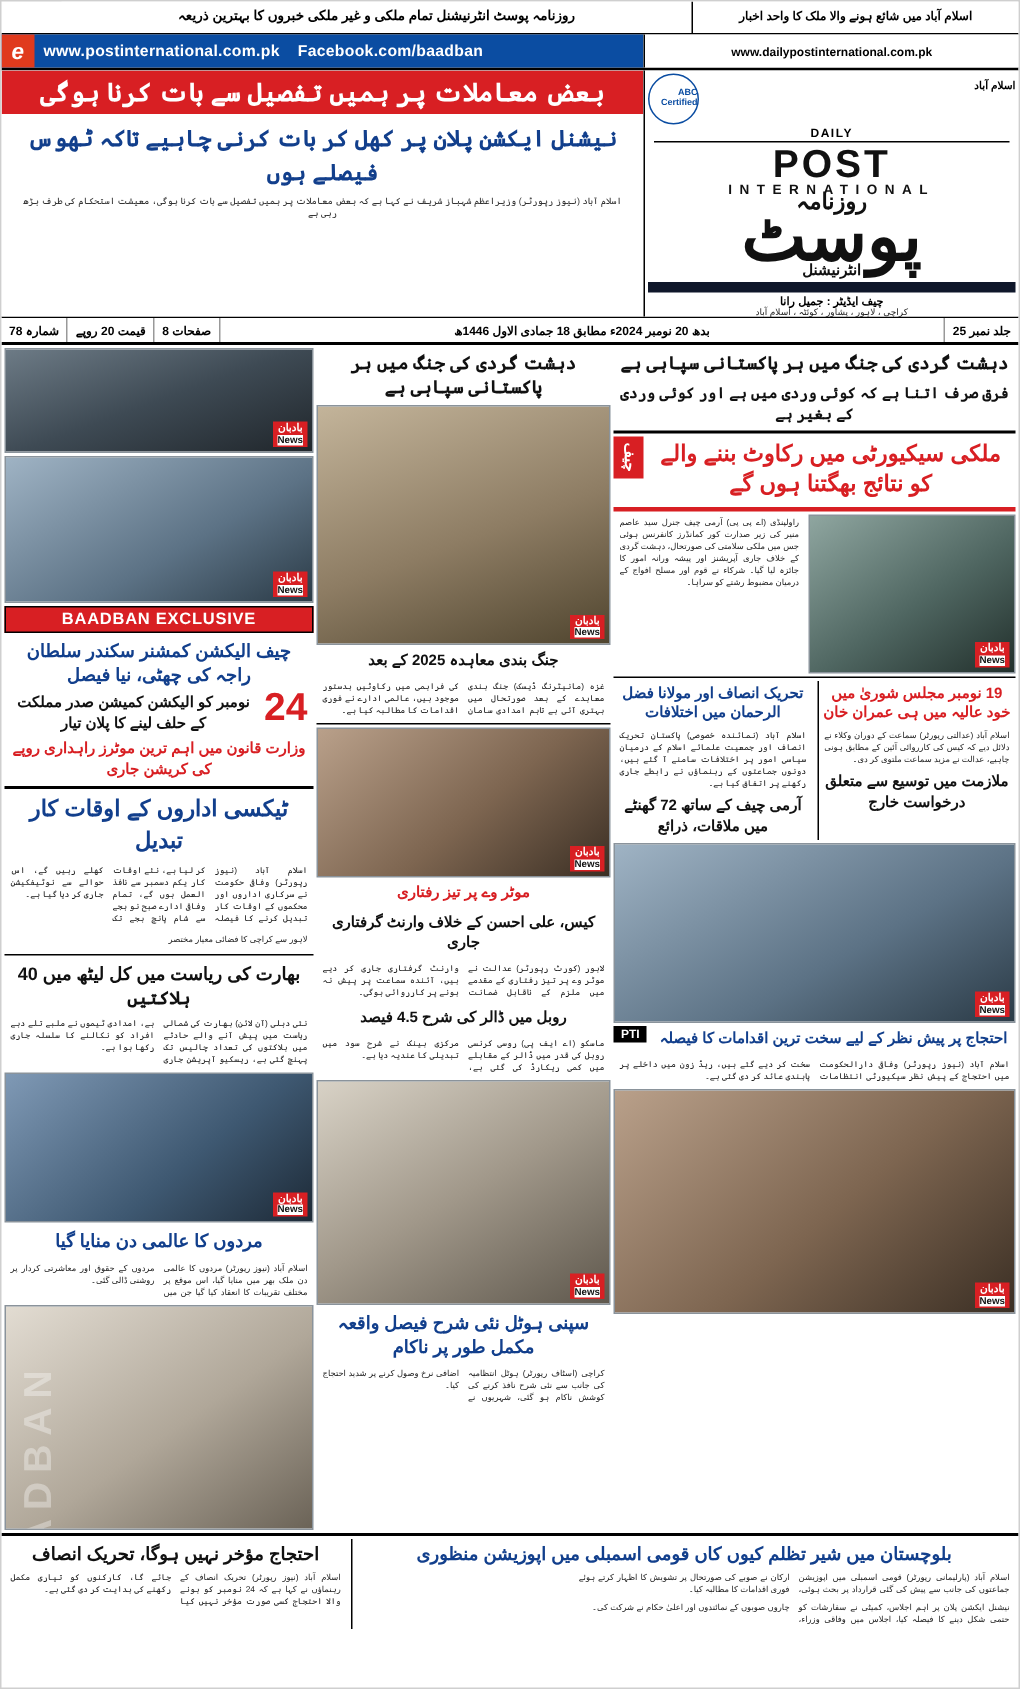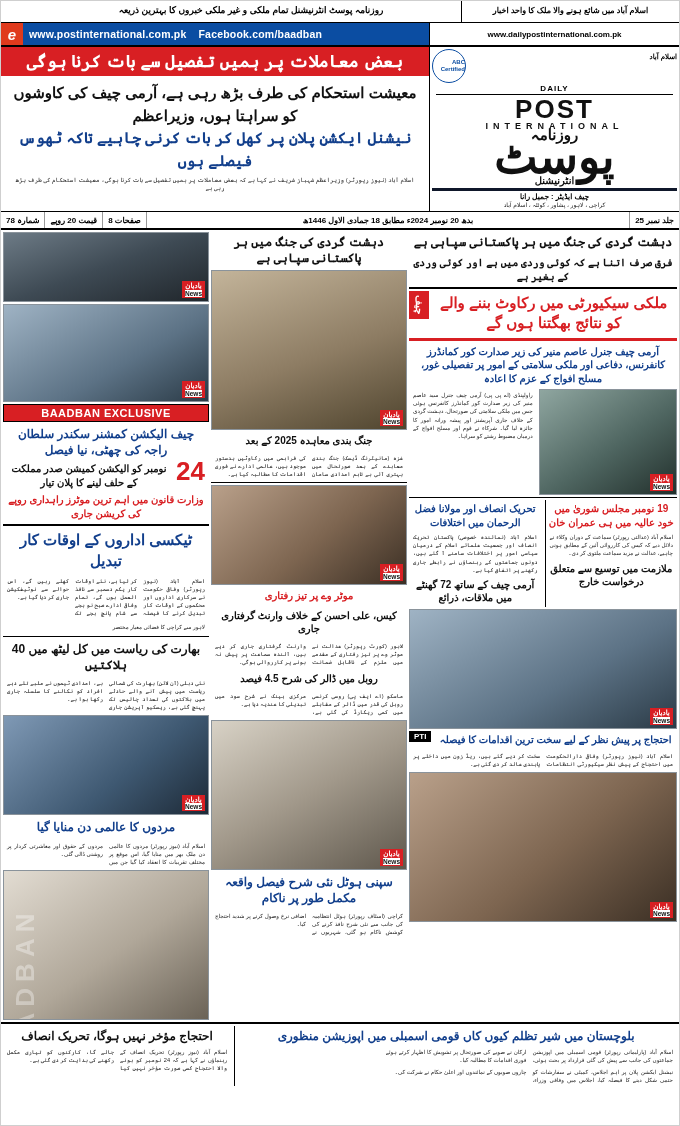--- a/index.html
+++ b/index.html
@@ -170,21 +170,21 @@
     font-size: 46px;
     font-weight: bold;
     color: #111;
     line-height: .95;
     margin-top: -2px;
   }
   .dp-ur .small { font-size: 15px; display:block; margin-bottom:-6px;}
   .dp-ur .sub { font-size: 10px; display:block; margin-top:-4px; letter-spacing:2px;}
   .chief-line {
     direction: rtl; text-align: center; font-size: 7.5px;
-    font-weight: bold; border-top: 3px solid #0f172a; margin-top: 2px; padding-top: 1px;
+    font-weight: bold; border-top: 7px solid #0f172a; margin-top: 2px; padding-top: 1px;
   }
   .mast-foot-ur {
     direction: rtl; text-align: center; font-size: 6px; color: #222; padding: 1px 3px;
     line-height: 1.3;
   }
   
   .dateline {
     display: flex;
     height: 18px;
     align-items: center;
@@ -290,21 +290,20 @@
       <div class="u1">www.postinternational.com.pk</div>
       <div class="u2">Facebook.com/baadban</div>
     </div>
     <div class="url-right">www.dailypostinternational.com.pk</div>
   </div>
 
   <div class="masthead">
     <div class="mast-left">
       <div class="hl-red">بعض معاملات پر ہمیں تفصیل سے بات کرنا ہوگی</div>
       <div class="hl-sub">
-        <span class="ln">معیشت استحکام کی طرف بڑھ رہی ہے، آرمی چیف کی کاوشوں کو سراہتا ہوں، وزیراعظم</span>
         <span class="ln blue">نیشنل ایکشن پلان پر کھل کر بات کرنی چاہیے تاکہ ٹھوس فیصلے ہوں</span>
       </div>
       <div class="hl-note">اسلام آباد (نیوز رپورٹر) وزیراعظم شہباز شریف نے کہا ہے کہ بعض معاملات پر ہمیں تفصیل سے بات کرنا ہوگی، معیشت استحکام کی طرف بڑھ رہی ہے</div>
     </div>
     <div class="mast-right">
       <div class="abc-row">
         <div class="mast-city">اسلام آباد</div>
         <div class="abc-badge">
           <span>ABC Certified</span>
         </div>
@@ -430,21 +429,20 @@
       <div class="hd med">دہشت گردی کی جنگ میں ہر پاکستانی سپاہی ہے</div>
       <div class="hd sm">فرق صرف اتنا ہے کہ کوئی وردی میں ہے اور کوئی وردی کے بغیر ہے</div>
       <div class="rule2"></div>
 
       <div style="display:flex;align-items:flex-start;gap:2px">
         <div class="hd sm" style="background:#d81f23;color:#fff;padding:4px 3px;writing-mode:vertical-rl;">چیف</div>
         <div class="hd big red" style="flex:1">ملکی سیکیورٹی میں رکاوٹ بننے والے کو نتائج بھگتنا ہوں گے</div>
       </div>
 
       <div class="redbar"></div>
-      <div class="hd sm blue">آرمی چیف جنرل عاصم منیر کی زیر صدارت کور کمانڈرز کانفرنس، دفاعی اور ملکی سلامتی کے امور پر تفصیلی غور، مسلح افواج کے عزم کا اعادہ</div>
 
       <div style="display:flex;gap:2px">
         <div class="body-ur" style="width:48%">راولپنڈی (اے پی پی) آرمی چیف جنرل سید عاصم منیر کی زیر صدارت کور کمانڈرز کانفرنس ہوئی جس میں ملکی سلامتی کی صورتحال، دہشت گردی کے خلاف جاری آپریشنز اور پیشہ ورانہ امور کا جائزہ لیا گیا۔ شرکاء نے قوم اور مسلح افواج کے درمیان مضبوط رشتے کو سراہا۔</div>
         <div class="ph photo-grad-h" style="width:52%;height:106px">
           <div class="cap">
             <span>بادبان</span>
             <span class="n">News</span>
           </div>
         </div>
       </div>

